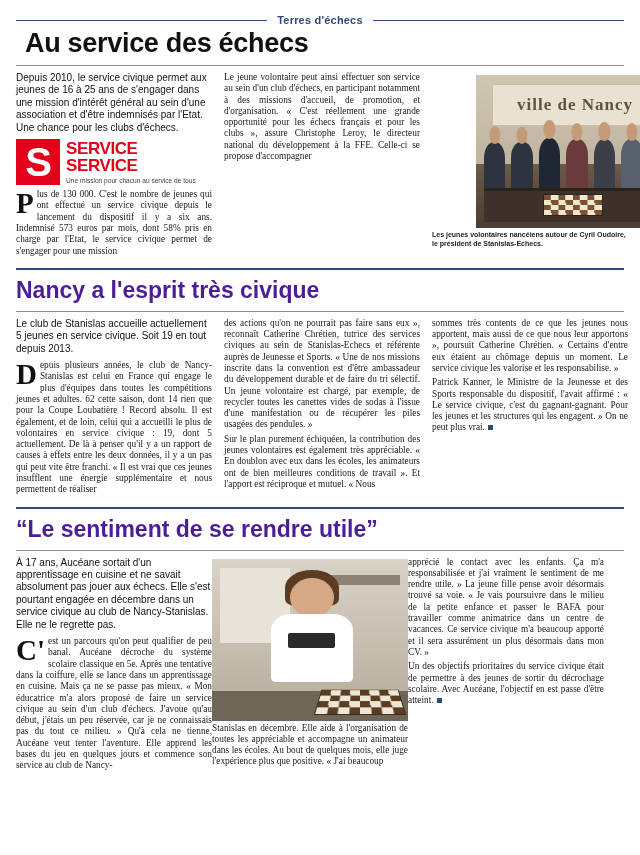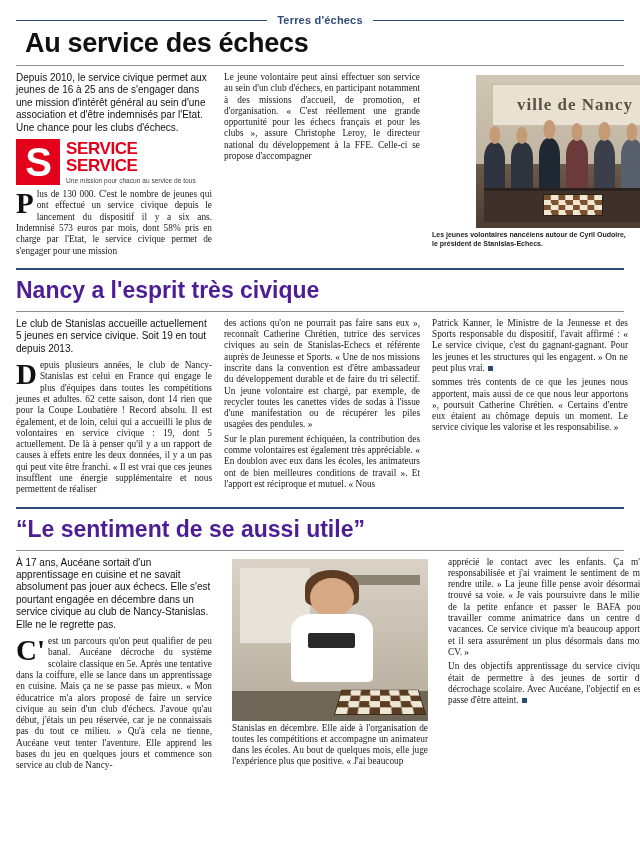--- a/index.html
+++ b/index.html
@@ -230,21 +230,21 @@
   .k-girl-head { position:absolute; left:40%; top:12%; width:22%; height:24%; background:#d6a884; border-radius:50%; }
   .k-girl-hair { position:absolute; left:37%; top:7%; width:28%; height:22%; background:#5b3b24; border-radius:50% 50% 20% 20%; }
   .k-girl-body { position:absolute; left:30%; top:34%; width:42%; height:42%; background:#ffffff; border-radius:24% 24% 6% 6%; }
   .k-logo { position:absolute; left:39%; top:46%; width:24%; height:9%; background:#2a2a2a; border-radius:2px; }
   .k-board { position:absolute; left:52%; bottom:4%; width:46%; height:22%;
     background: repeating-conic-gradient(#efe7d6 0% 25%, #5a3d22 0% 50%) 0 0/25% 50%;
     transform: perspective(120px) rotateX(38deg);
     transform-origin: bottom center; border:1px solid #3a2a18; }
   .k-counter { position:absolute; left:0; bottom:0; width:100%; height:18%; background:#6f6657; }
 
-  .a3-grid { display:flex; gap:20px; align-items:flex-start; }
+  .a3-grid { display:flex; gap:0; align-items:flex-start; }
 </style>
 </head>
 <body>
 
 <div class="page">
 
   <div class="runhead">
     <div class="rule"></div>
     <div class="label">Terres d'échecs</div>
     <div class="rule"></div>
@@ -300,50 +300,50 @@
   <h2 class="section-title">Nancy a l'esprit très civique</h2>
   <div class="rule-thin"></div>
 
   <div class="cols3">
     <div class="col">
       <p class="chapo">Le club de Stanislas accueille actuellement 5 jeunes en service civique. Soit 19 en tout depuis 2013.</p>
       <p class="dropcap">Depuis plusieurs années, le club de Nancy-Stanislas est celui en France qui engage le plus d'équipes dans toutes les compétitions jeunes et adultes. 62 cette saison, dont 14 rien que pour la Coupe Loubatière ! Record absolu. Il est également, et de loin, celui qui a accueilli le plus de volontaires en service civique : 19, dont 5 actuellement. De là à penser qu'il y a un rapport de causes à effets entre les deux données, il y a un pas qui peut vite être franchi. « Il est vrai que ces jeunes insufflent une énergie supplémentaire et nous permettent de réaliser</p>
     </div>
     <div class="col">
       <p>des actions qu'on ne pourrait pas faire sans eux », reconnaît Catherine Chrétien, tutrice des services civiques au sein de Stanislas-Echecs et référente auprès de Jeunesse et Sports. « Une de nos missions inscrite dans la convention est d'être ambassadeur du développement durable et de faire du tri sélectif. Un jeune volontaire est chargé, par exemple, de recycler toutes les canettes vides de sodas à l'issue d'une manifestation ou de récupérer les piles usagées des pendules. »</p>
-      <p>Sur le plan purement échiquéen, la contribution des comme volontaires est également très appréciable. « En doublon avec eux dans les écoles, les animateurs ont de bien meilleures conditions de travail ». Et l'apport est réciproque et mutuel. « Nous</p>
-    </div>
-    <div class="col">
+      <p>Sur le plan purement échiquéen, la contribution des jeunes volontaires est également très appréciable. « En doublon avec eux dans les écoles, les animateurs ont de bien meilleures conditions de travail ». Et l'apport est réciproque et mutuel. « Nous</p>
+    </div>
+    <div class="col">
+      <p>sommes très contents de ce que les jeunes nous apportent, mais aussi de ce que nous leur apportons », poursuit Catherine Chrétien. « Certains d'entre eux étaient au chômage depuis un moment. Le service civique les valorise et les responsabilise. »</p>
       <p><span>Patrick Kanner, le Ministre de la Jeunesse et des Sports responsable du dispositif, l'avait affirmé : « Le service civique, c'est du gagnant-gagnant. Pour les jeunes et les structures qui les engagent. » On ne peut plus vrai.</span><span class="endmark"></span></p>
-      <p>sommes très contents de ce que les jeunes nous apportent, mais aussi de ce que nous leur apportons », poursuit Catherine Chrétien. « Certains d'entre eux étaient au chômage depuis un moment. Le service civique les valorise et les responsabilise. »</p>
     </div>
   </div>
 
   <div class="rule-blue"></div>
-  <h2 class="section-title">“Le sentiment de se aussi utile”</h2>
+  <h2 class="section-title">“Le sentiment de se rendre utile”</h2>
   <div class="rule-thin"></div>
 
   <div class="a3-grid">
     <div class="col">
       <p class="chapo">À 17 ans, Aucéane sortait d'un apprentissage en cuisine et ne savait absolument pas jouer aux échecs. Elle s'est pourtant engagée en décembre dans un service civique au club de Nancy-Stanislas. Elle ne le regrette pas.</p>
       <p class="dropcap">C'est un parcours qu'on peut qualifier de peu banal. Aucéane décroche du système scolaire classique en 5e. Après une tentative dans la coiffure, elle se lance dans un apprentissage en cuisine. Mais ça ne se passe pas mieux. « Mon éducatrice m'a alors proposé de faire un service civique au sein d'un club d'échecs. J'avoue qu'au début, j'étais un peu réservée, car je ne connaissais pas du tout ce milieu. » Qu'à cela ne tienne, Aucéane veut tenter l'aventure. Elle apprend les bases du jeu en quelques jours et commence son service au club de Nancy-</p>
     </div>
     <div class="col">
       <div class="photo photo-2">
         <div class="k-bg"></div>
         <div class="k-window"></div>
         <div class="k-shelf"></div>
         <div class="k-counter"></div>
         <div class="k-girl-hair"></div>
         <div class="k-girl-head"></div>
         <div class="k-girl-body"></div>
         <div class="k-logo"></div>
         <div class="k-board"></div>
       </div>
-      <p>Stanislas en décembre. Elle aide à l'organisation de toutes les compétitions et accompagne un animateur dans les écoles. Au bout de quelques mois, elle juge l'expérience plus que positive. « J'ai beaucoup</p>
+      <p>Stanislas en décembre. Elle aide à l'organisation de toutes les appréciable et accompagne un animateur dans les écoles. Au bout de quelques mois, elle juge l'expérience plus que positive. « J'ai beaucoup</p>
     </div>
     <div class="col">
       <p>apprécié le contact avec les enfants. Ça m'a responsabilisée et j'ai vraiment le sentiment de me rendre utile. » La jeune fille pense avoir désormais trouvé sa voie. « Je vais poursuivre dans le milieu de la petite enfance et passer le BAFA pour travailler comme animatrice dans un centre de vacances. Ce service civique m'a beaucoup apporté et il sera assurément un plus désormais dans mon CV. »</p>
-      <p><span>Un des objectifs apprentissage du service civique était de permettre à des jeunes de sortir du décrochage scolaire. Avec Aucéane, l'objectif en est passe d'être atteint.</span><span class="endmark"></span></p>
+      <p><span>Un des objectifs prioritaires du service civique était de permettre à des jeunes de sortir du décrochage scolaire. Avec Aucéane, l'objectif en est passe d'être atteint.</span><span class="endmark"></span></p>
     </div>
   </div>
 
 </div>
 
 </body></html>

